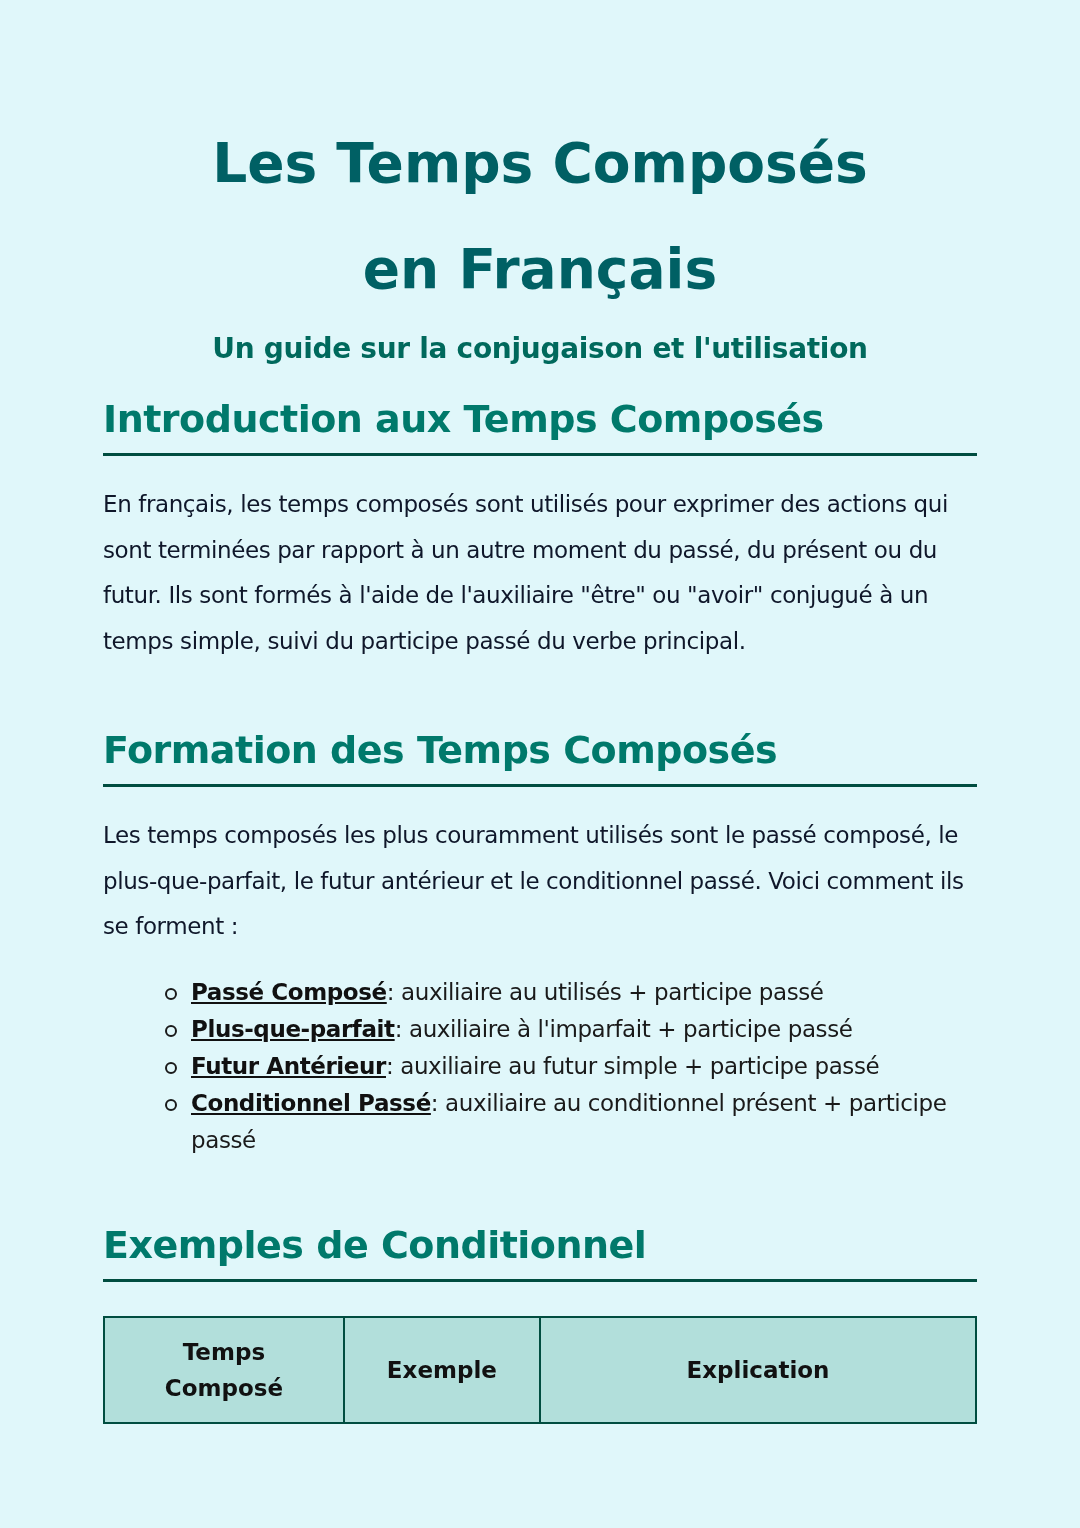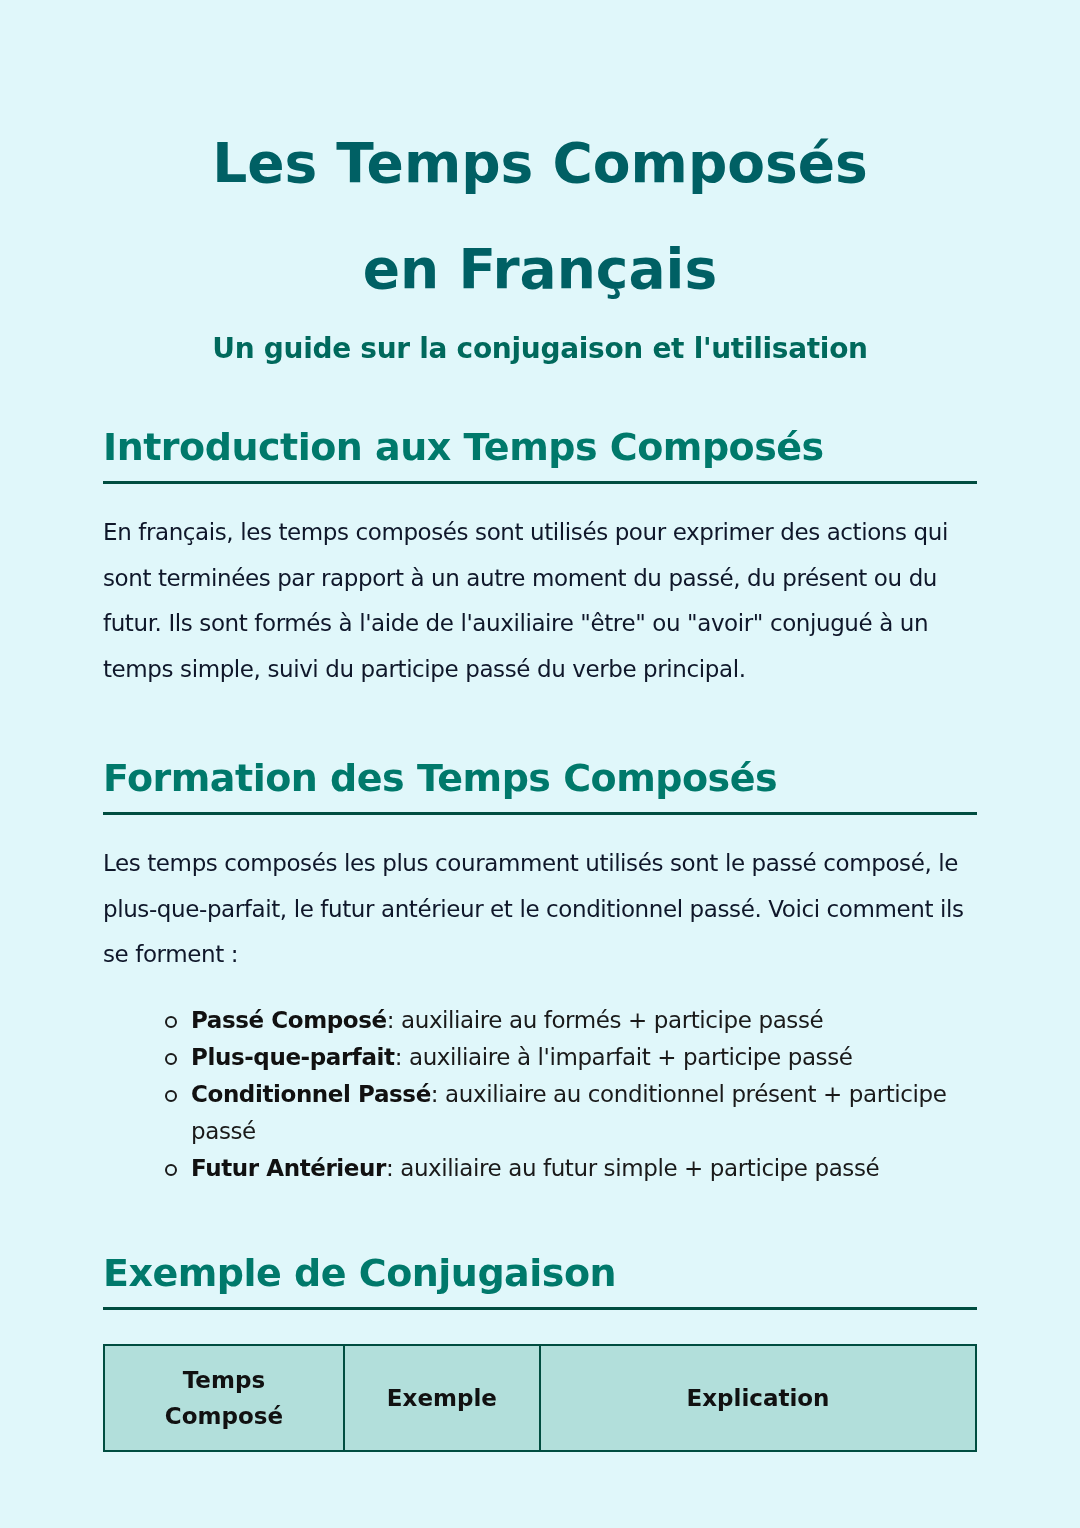--- a/index.html
+++ b/index.html
@@ -42,21 +42,21 @@
       font-size: 38px;
       font-weight: bold;
       color: #00796b;
       padding-bottom: 12px;
       border-bottom: 3px solid #004d40;
       letter-spacing: -0.5px;
     }
     .section {
       margin-top: 64px;
     }
-    .section.first { margin-top: 60px; }
+    .section.first { margin-top: 32px; }
     p.body {
       margin: 26px 0 0 0;
       font-size: 23px;
       line-height: 45.5px;
       color: #0f172a;
       letter-spacing: -0.4px;
     }
     ul.bullets {
       margin: 24px 0 0 0;
       padding-left: 88px;
@@ -70,21 +70,21 @@
     }
     ul.bullets li .bullet {
       position: absolute;
       left: -26px;
       top: 14px;
       width: 8px;
       height: 8px;
       border: 2px solid #1a1a1a;
       border-radius: 50%;
     }
-    ul.bullets li b { font-weight: bold; color: #111; }
+    ul.bullets li b { font-weight: bold; color: #111; text-decoration: underline; }
     table.conj {
       margin-top: 34px;
       width: 100%;
       border-collapse: collapse;
       border: 2px solid #004d40;
     }
     table.conj th {
       background: #b2dfdb;
       border: 2px solid #004d40;
       font-size: 23px;
@@ -113,39 +113,39 @@
     <h2 class="section-heading">Introduction aux Temps Composés</h2>
     <p class="body">En français, les temps composés sont utilisés pour exprimer des actions qui sont terminées par rapport à un autre moment du passé, du présent ou du futur. Ils sont formés à l'aide de l'auxiliaire "être" ou "avoir" conjugué à un temps simple, suivi du participe passé du verbe principal.</p>
   </section>
 
   <section class="section">
     <h2 class="section-heading">Formation des Temps Composés</h2>
     <p class="body">Les temps composés les plus couramment utilisés sont le passé composé, le plus-que-parfait, le futur antérieur et le conditionnel passé. Voici comment ils se forment :</p>
     <ul class="bullets">
       <li>
         <span class="bullet"></span>
-        <b>Passé Composé</b><span>: auxiliaire au formés + participe passé</span>
+        <b>Passé Composé</b><span>: auxiliaire au utilisés + participe passé</span>
       </li>
       <li>
         <span class="bullet"></span>
         <b>Plus-que-parfait</b><span>: auxiliaire à l'imparfait + participe passé</span>
       </li>
       <li>
         <span class="bullet"></span>
-        <b>Conditionnel Passé</b><span>: auxiliaire au conditionnel présent + participe passé</span>
+        <b>Futur Antérieur</b><span>: auxiliaire au futur simple + participe passé</span>
       </li>
       <li>
         <span class="bullet"></span>
-        <b>Futur Antérieur</b><span>: auxiliaire au futur simple + participe passé</span>
+        <b>Conditionnel Passé</b><span>: auxiliaire au conditionnel présent + participe passé</span>
       </li>
     </ul>
   </section>
 
   <section class="section">
-    <h2 class="section-heading">Exemple de Conjugaison</h2>
+    <h2 class="section-heading">Exemples de Conditionnel</h2>
     <table class="conj">
       <thead>
         <tr>
           <th style="width:27.5%;padding:0 40px;">Temps Composé</th>
           <th style="width:22.5%;">Exemple</th>
           <th style="width:50%;">Explication</th>
         </tr>
       </thead>
     </table>
   </section>

